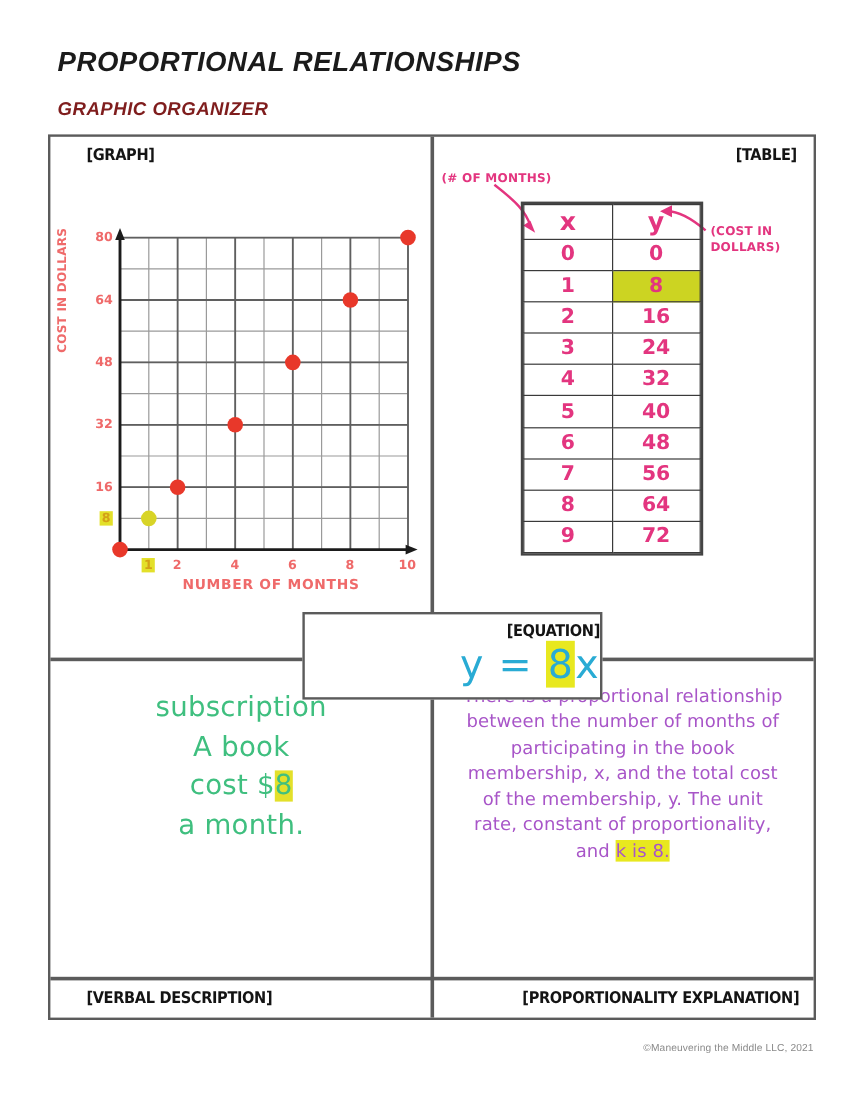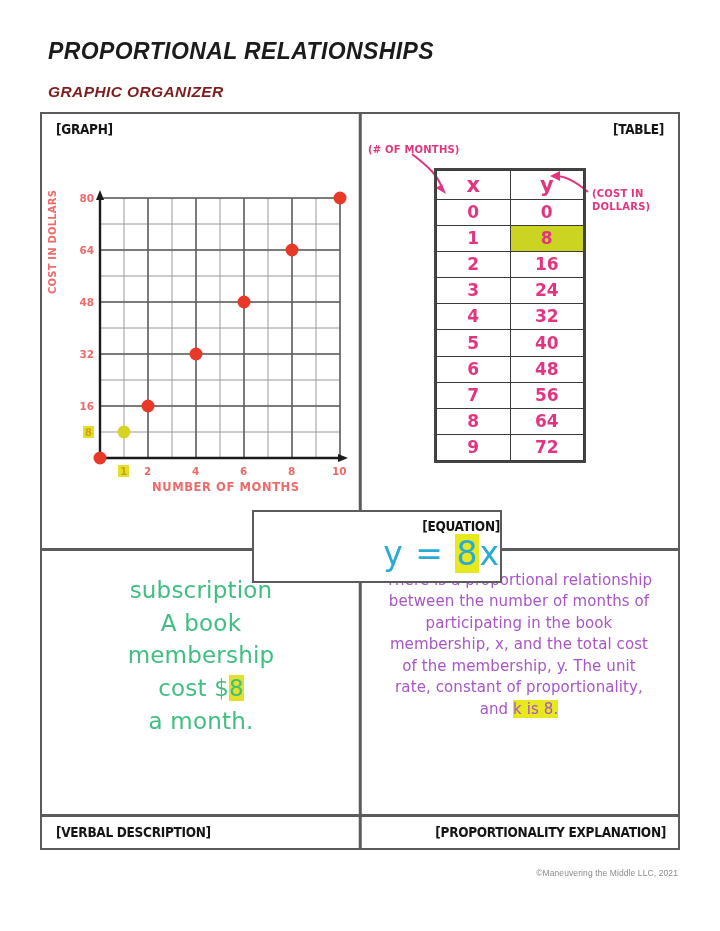--- a/index.html
+++ b/index.html
@@ -60,20 +60,21 @@
   .q-lab-l  { left: 0;     top: 702px; width: 50%; height: 34px; }
   .q-lab-r  { left: 50%;   top: 702px; width: 50%; height: 34px; }
 
   .tag {
     font-family: "DejaVu Sans", sans-serif;
     font-size: 13.5px;
     font-weight: bold;
     letter-spacing: -0.3px;
     color: #141414;
     font-stretch: condensed;
+    margin-left: 16px;
   }
   .tag-graph { position: absolute; left: 14px; top: 7px; }
   .tag-table { position: absolute; right: 14px; top: 7px; }
   .tag-bottom { position: absolute; left: 14px; top: 8px; }
   .tag-bottom-r { position: absolute; right: 12px; top: 8px; }
 
   
   .graph-wrap { position: absolute; left: 18px; top: 74px; }
   .axis-ylabel {
     position: absolute;
@@ -361,21 +362,20 @@
             </tr>
         </tbody>
       </table>
     </div>
   </div>
 
   <div class="quad q-verbal">
     <div class="verbal-text">
       <div>subscription</div>
       <div>A book</div>
-      <div>membership</div>
       <div><span>cost $</span><span class="hl-green">8</span></div>
       <div>a month.</div>
     </div>
   </div>
 
   <div class="quad q-expl">
     <div class="expl-text">
       <span>There is a proportional relationship between the number of months of participating in the book membership, x, and the total cost of the membership, y. The unit rate, constant of proportionality,</span>
       <span>and </span><span class="hl-purple">k is 8.</span>
     </div>

